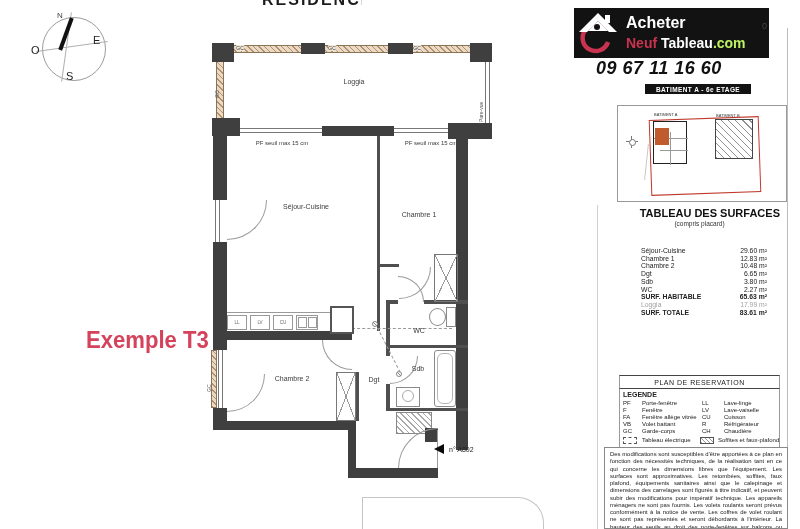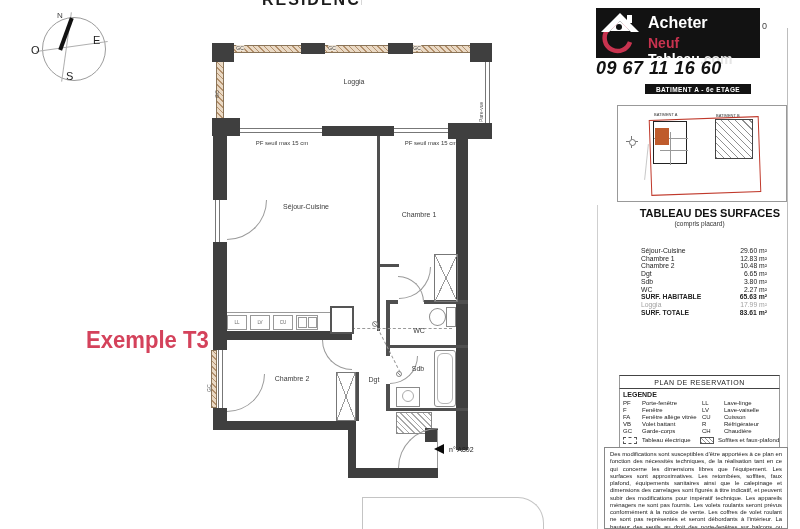--- a/index.html
+++ b/index.html
@@ -156,31 +156,31 @@
   <div class="tri-left" style="left:434px;top:444px;"></div>
   <span class="abs" style="left:449px;top:446px;font-size:7px;color:#222;">n° A802</span>
 
   <div class="abs" style="left:362px;top:497px;width:180px;height:40px;border-top:1px solid #c4c4c4;border-right:1px solid #c4c4c4;border-left:1px solid #c4c4c4;border-top-right-radius:26px;"></div>
 
   <span class="abs" style="left:86px;top:326px;font-size:24px;font-weight:bold;color:#d4425b;transform:scaleX(.92);transform-origin:left;">Exemple T3</span>
 
   <div class="abs" style="left:597px;top:205px;width:1px;height:324px;background:#cfcfcf;"></div>
   <div class="abs" style="left:787px;top:28px;width:1px;height:501px;background:#bdbdbd;"></div>
 
-  <div class="abs" style="left:596px;top:8px;width:164px;height:50px;background:#121212;">
+  <div class="abs" style="left:574px;top:8px;width:164px;height:50px;background:#121212;padding-left:31px;">
     <svg width="44" height="46" viewBox="0 0 44 46" style="position:absolute;left:4px;top:2px;">
       <path d="M27 19 A13 13 0 1 0 30 32" stroke="#c8334f" stroke-width="4.5" fill="none"></path>
       <polygon points="20,3 39,22 31,22 20,11 9,22 1,22" fill="#ffffff"></polygon>
       <polygon points="20,11 30,21 10,21" fill="#ffffff"></polygon>
       <rect x="27" y="5" width="5" height="8" fill="#ffffff"></rect>
       <circle cx="19" cy="17" r="3" fill="#121212"></circle>
     </svg>
     <span class="abs" style="left:52px;top:6px;font-size:16px;font-weight:bold;color:#fff;">Acheter</span>
     <div class="abs" style="left:52px;top:27px;font-size:14px;font-weight:bold;">
-      <span style="color:#c8334f;">Neuf </span><span style="color:#fff;">Tableau</span><span style="color:#e5e5e5;">.com</span>
+      <span style="color:#c8334f;">Neuf </span><span style="color:#fff;">Tableau</span><span style="color:#bef264;">.com</span>
     </div>
   </div>
   <span class="abs" style="left:762px;top:21px;font-size:9px;color:#444;">0</span>
 
   <div class="abs" style="left:596px;top:58px;width:168px;text-align:left;font-size:18px;font-weight:bold;font-style:italic;color:#111;letter-spacing:.5px;">09 67 11 16 60</div>
   <div class="abs" style="left:645px;top:84px;width:106px;height:10px;background:#121212;z-index:2;display:flex;align-items:center;justify-content:center;">
     <span style="font-size:6.5px;font-weight:bold;color:#fff;letter-spacing:.4px;white-space:nowrap;">BATIMENT A - 6e ETAGE</span>
   </div>
 
   <div class="abs" style="left:617px;top:105px;width:170px;height:97px;border:1px solid #999;background:#fff;box-sizing:border-box;">

